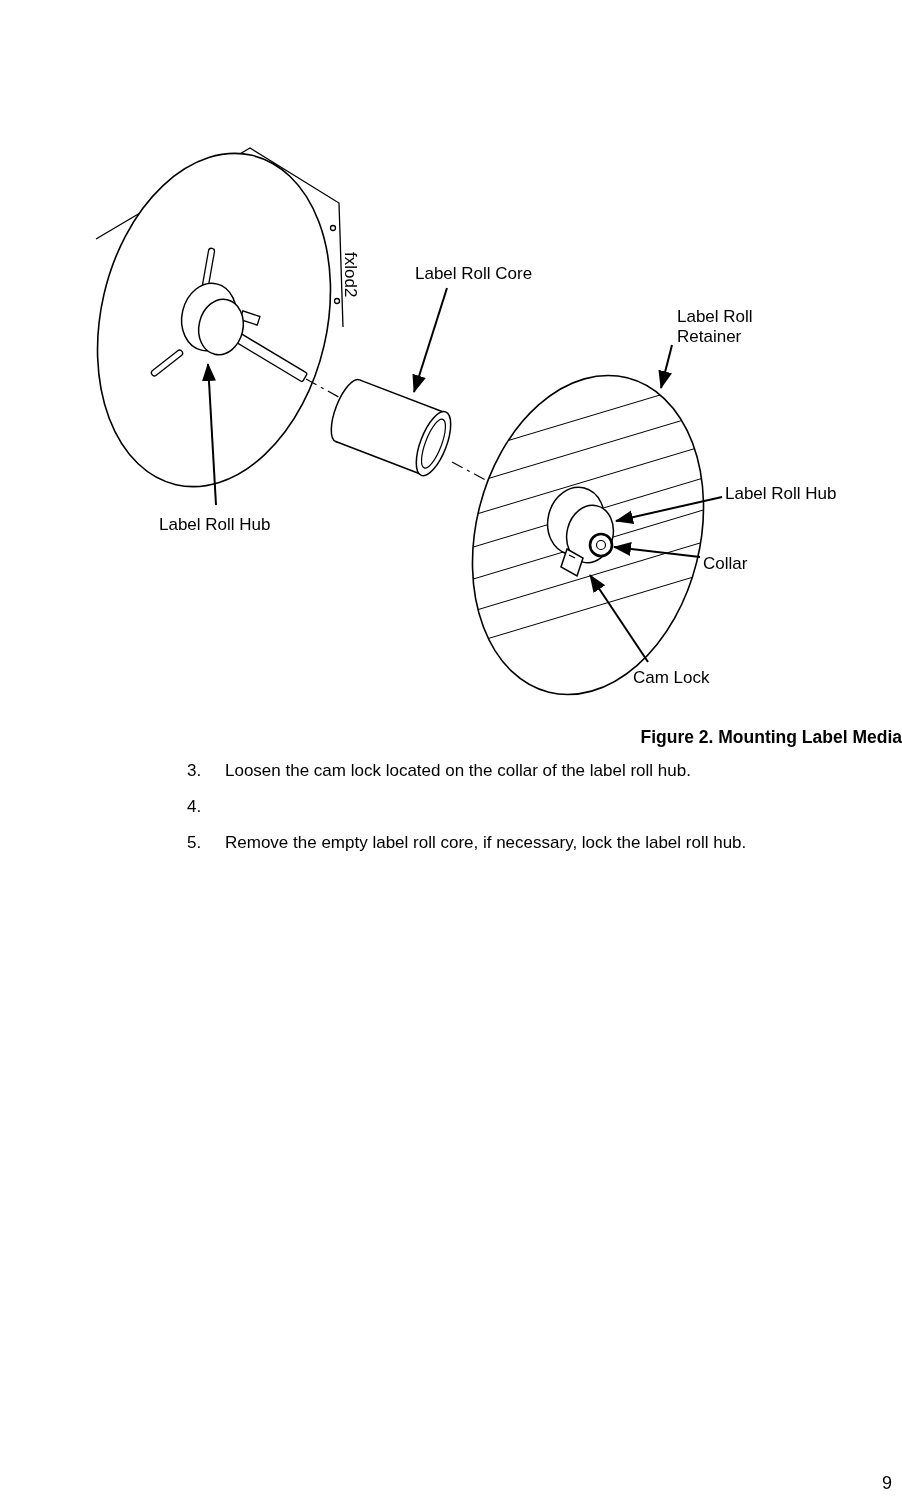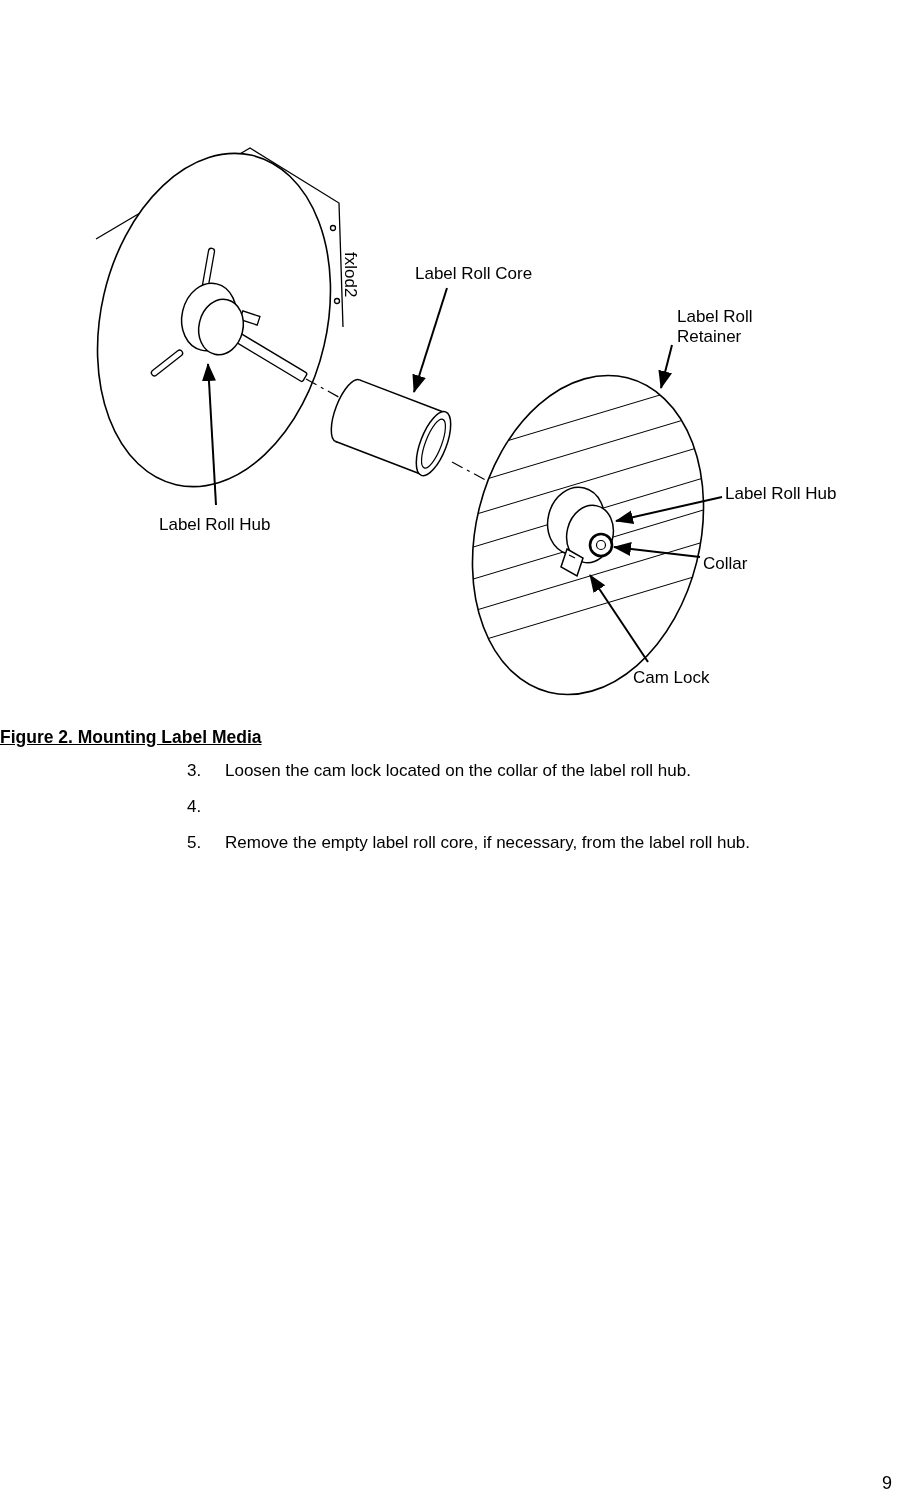--- a/index.html
+++ b/index.html
@@ -16,24 +16,23 @@
   svg text {
     font-family: "Liberation Sans", sans-serif;
     font-size: 17px;
     fill: #000;
   }
   .caption {
     position: absolute;
     top: 727px;
     left: 0;
     width: 902px;
-    text-align: left;
+    text-align: right;
     font-weight: bold;
     font-size: 17.5px;
-    text-decoration: underline;
   }
   .steps {
     position: absolute;
     top: 761px;
     left: 187px;
     width: 700px;
     margin: 0;
     padding: 0;
     list-style: none;
     font-size: 17px;
@@ -146,19 +145,19 @@
   <ol class="steps">
     <li class="step">
       <span class="step-num">3.</span>
       <span class="step-text">Loosen the cam lock located on the collar of the label roll hub.</span>
     </li>
     <li class="step">
       <span class="step-num">4.</span>
     </li>
     <li class="step">
       <span class="step-num">5.</span>
-      <span class="step-text">Remove the empty label roll core, if necessary, from the label roll hub.</span>
+      <span class="step-text">Remove the empty label roll core, if necessary, lock the label roll hub.</span>
     </li>
   </ol>
 
   <div class="page-number">9</div>
 
 </div>
 
 </body></html>

